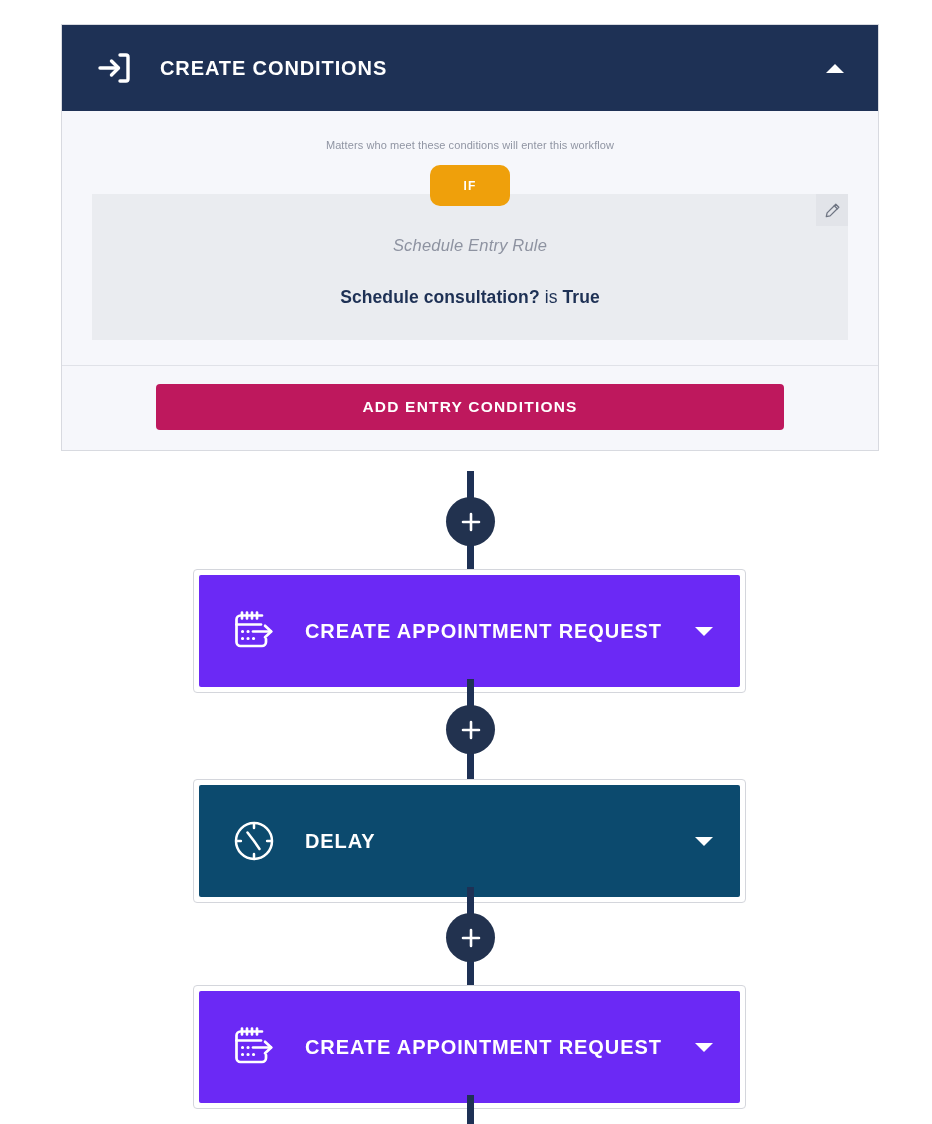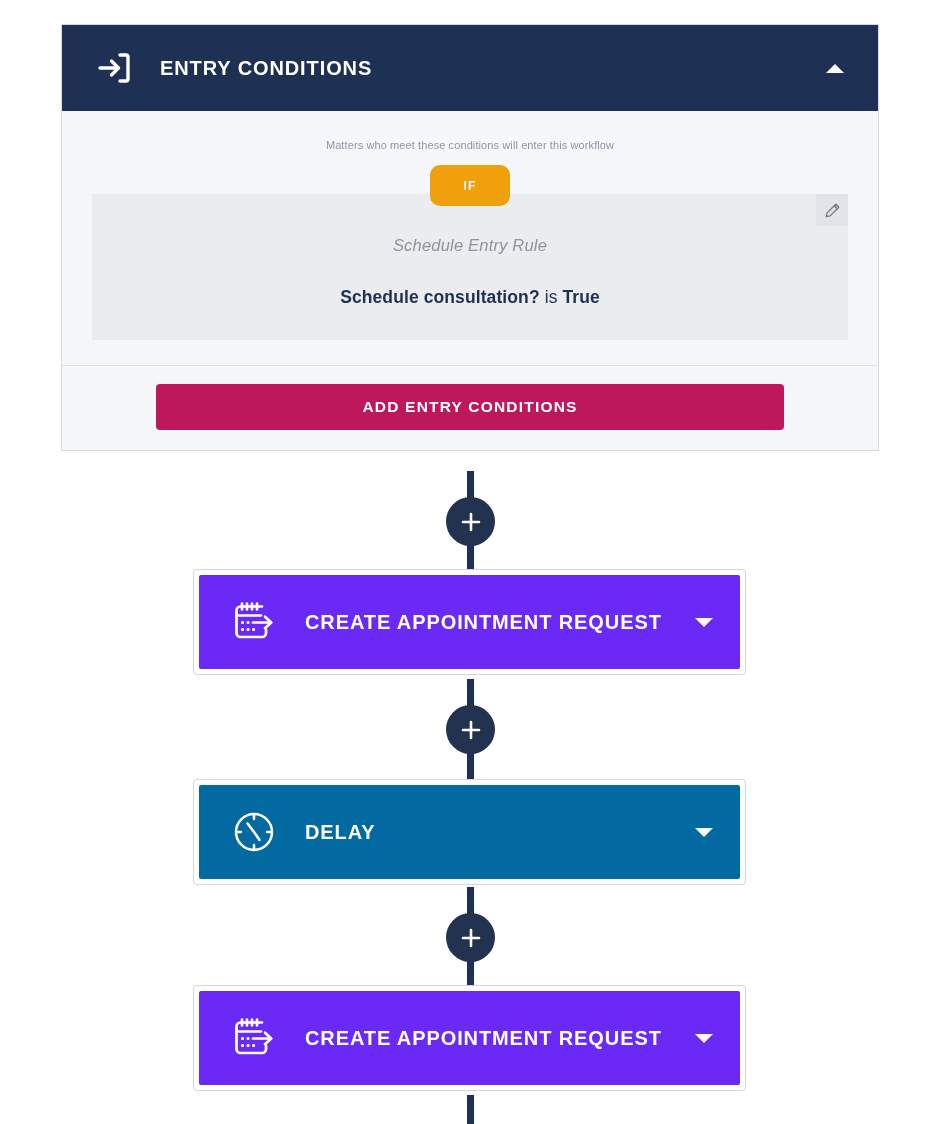--- a/index.html
+++ b/index.html
@@ -190,29 +190,29 @@
     left: 193px;
     width: 553px;
     box-sizing: border-box;
     background: #ffffff;
     border: 1px solid #d4d6dc;
     border-radius: 4px;
     padding: 5px;
     cursor: pointer;
   }
   .action-inner {
-    height: 94px;
+    height: 112px;
     border-radius: 2px;
     display: flex;
     align-items: center;
     padding: 0 22px 0 32px;
     box-sizing: border-box;
   }
   .node-purple .action-inner { background: #6b29f5; }
-  .node-blue   .action-inner { background: #0369a1; }
+  .node-blue   .action-inner { background: #0c4a6e; }
 
   .node-icon {
     width: 46px;
     height: 46px;
     flex: 0 0 auto;
     display: block;
   }
   .node-label {
     color: #ffffff;
     font-size: 20px;
@@ -239,21 +239,21 @@
   <section class="entry-panel">
 
     <div class="entry-header">
       <span class="entry-header-icon">
         <svg class="entry-header-icon" viewBox="0 0 40 40" fill="none" stroke="#ffffff" stroke-width="3.4" stroke-linecap="round" stroke-linejoin="round">
           <path d="M26 7 h6 a2 2 0 0 1 2 2 v22 a2 2 0 0 1 -2 2 h-6"></path>
           <path d="M6 20 h18"></path>
           <path d="M17.5 13 L24.5 20 L17.5 27"></path>
         </svg>
       </span>
-      <span class="entry-header-title">ENTRY CONDITIONS</span>
+      <span class="entry-header-title">CREATE CONDITIONS</span>
       <span class="entry-header-spacer"></span>
       <span class="collapse-caret"></span>
     </div>
 
     <div class="entry-body">
 
       <div class="entry-subtitle">Matters who meet these conditions will enter this workflow</div>
 
       <div class="if-badge-wrap">
         <div class="if-badge">IF</div>

